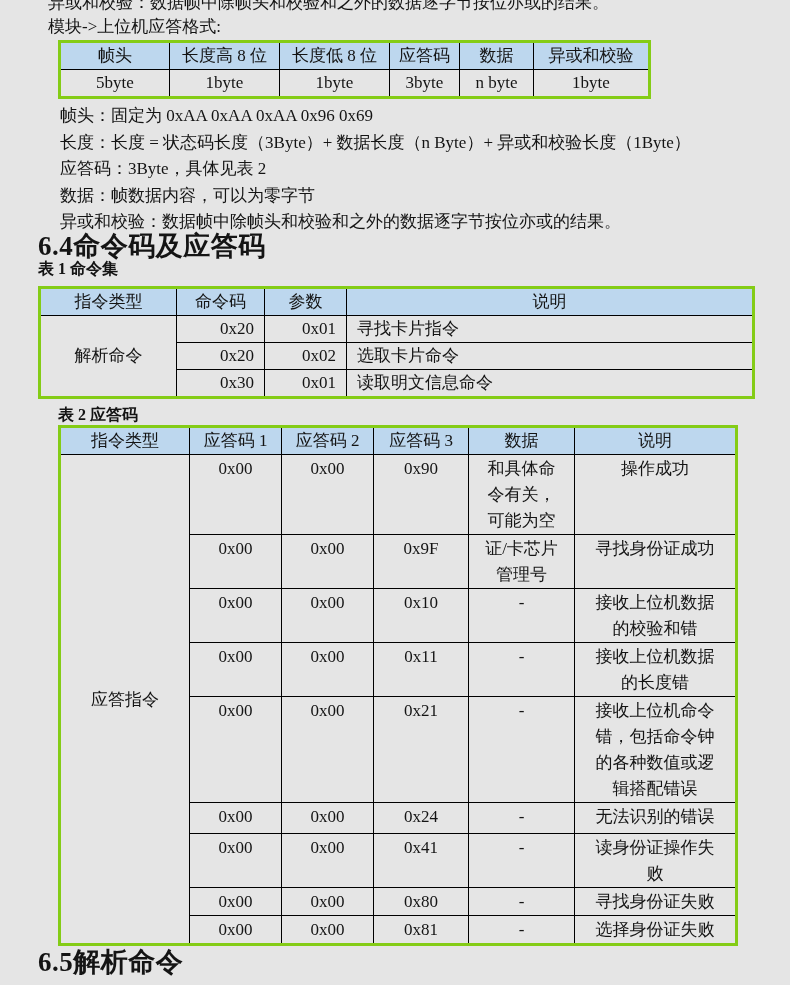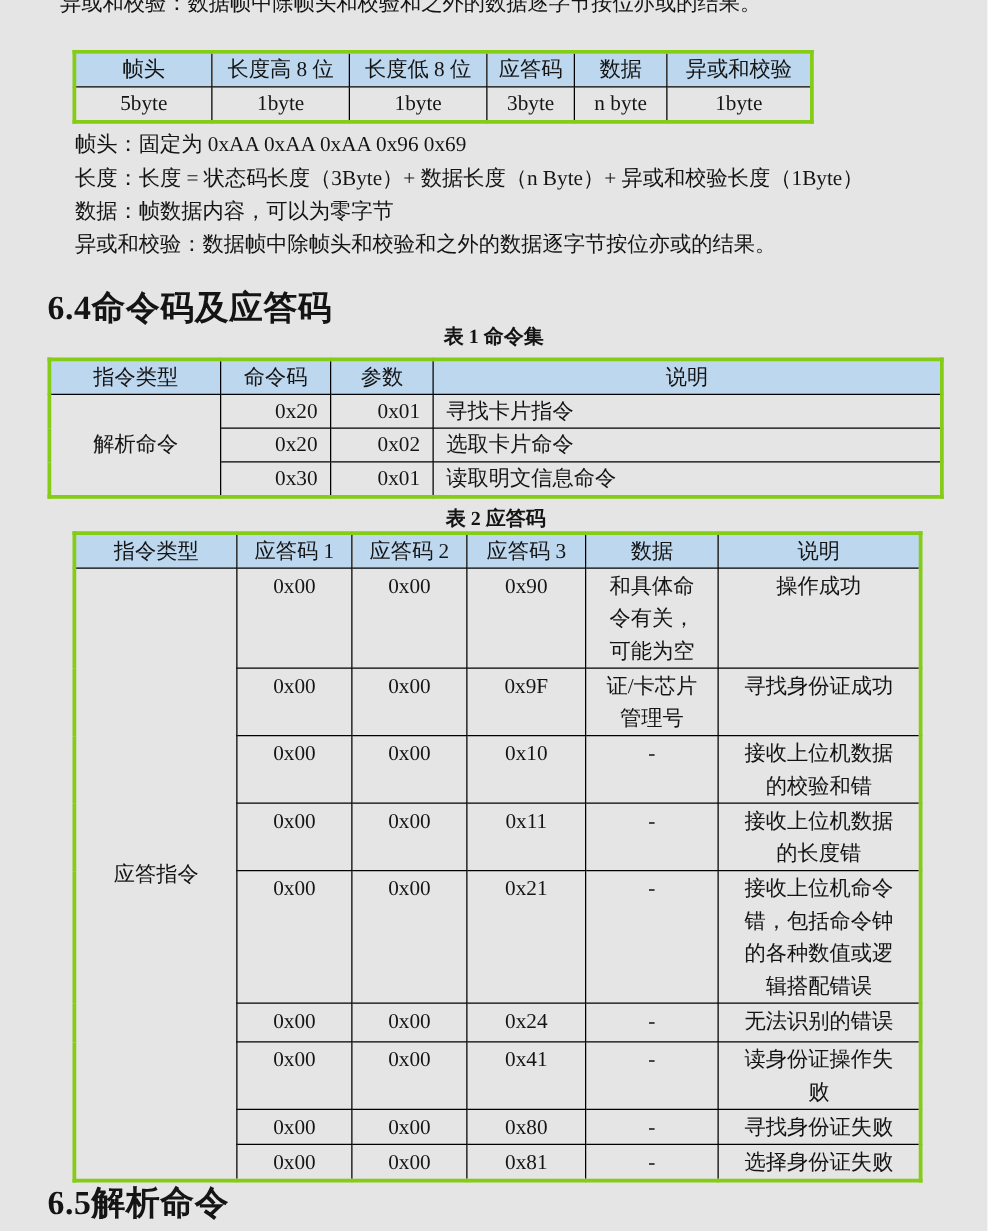--- a/index.html
+++ b/index.html
@@ -14,21 +14,21 @@
   .top-line  { position:absolute; top:-9px; left:48px; }
   .subtitle  { position:absolute; top:15px; left:48px; }
 
   .notes { position:absolute; top:103px; left:48px;margin-left:12px; }
   .notes .note { line-height:26.5px; }
 
   .h-section { position:absolute; left:38px; font-size:27px; font-weight:bold; letter-spacing:0.5px; }
   .h64 { top:228px; }
   .h65 { top:944px; }
 
-  .caption { position:absolute; font-size:16px; font-weight:bold; text-align:center; }
+  .caption { position:absolute; font-size:16px; font-weight:bold; text-align:left; }
   .cap1 { top:259px; left:38px;  width:714px; }
   .cap2 { top:405px; left:58px;  width:677px; }
 
   table { border-collapse:collapse; table-layout:fixed; border:3px solid #84cc16; }
   th, td { border:1.5px solid #000; font-weight:normal; font-size:17px; line-height:26px; padding:0; overflow:hidden; }
   thead th, .hdr th { background:#BDD7EE; text-align:center; vertical-align:middle; }
 
   
   .tfmt { position:absolute; top:40px; left:58px; width:590px; }
   .tfmt tr.hdr  { height:27px; }
@@ -53,20 +53,21 @@
   .t2 td.dat  { text-align:center; padding:1px 11px 0 11px;margin-top:12px; }
   .t2 td.desc { text-align:center; padding:1px 14px 0 14px; }
   .t2 td.dat, .t2 td.desc { white-space:normal; word-break:break-all; }
 </style>
 </head>
 <body>
 
 <div class="page">
 
   <div class="bodytext top-line">异或和校验：数据帧中除帧头和校验和之外的数据逐字节按位亦或的结果。</div>
+  <div class="bodytext subtitle">模块-&gt;上位机应答格式:</div>
 
   <table class="tfmt">
     <colgroup>
       <col style="width:110px">
         <col style="width:110px">
         <col style="width:110px">
       <col style="width:70px">
         <col style="width:74px">
         <col style="width:116px">
     </colgroup>
@@ -86,20 +87,21 @@
       <td>3byte</td>
       <td>n byte</td>
       <td>1byte</td>
     </tr>
   </tbody>
     </table>
 
   <div class="notes">
     <div class="bodytext note">帧头：固定为 0xAA 0xAA 0xAA 0x96 0x69</div>
     <div class="bodytext note">长度：长度 = 状态码长度（3Byte）+ 数据长度（n Byte）+ 异或和校验长度（1Byte）</div>
+    <div class="bodytext note">应答码：3Byte，具体见表 2</div>
     <div class="bodytext note">数据：帧数据内容，可以为零字节</div>
     <div class="bodytext note">异或和校验：数据帧中除帧头和校验和之外的数据逐字节按位亦或的结果。</div>
   </div>
 
   <div class="h-section h64">6.4命令码及应答码</div>
 
   <div class="caption cap1">表 1  命令集</div>
 
   <table class="t1">
     <colgroup>

